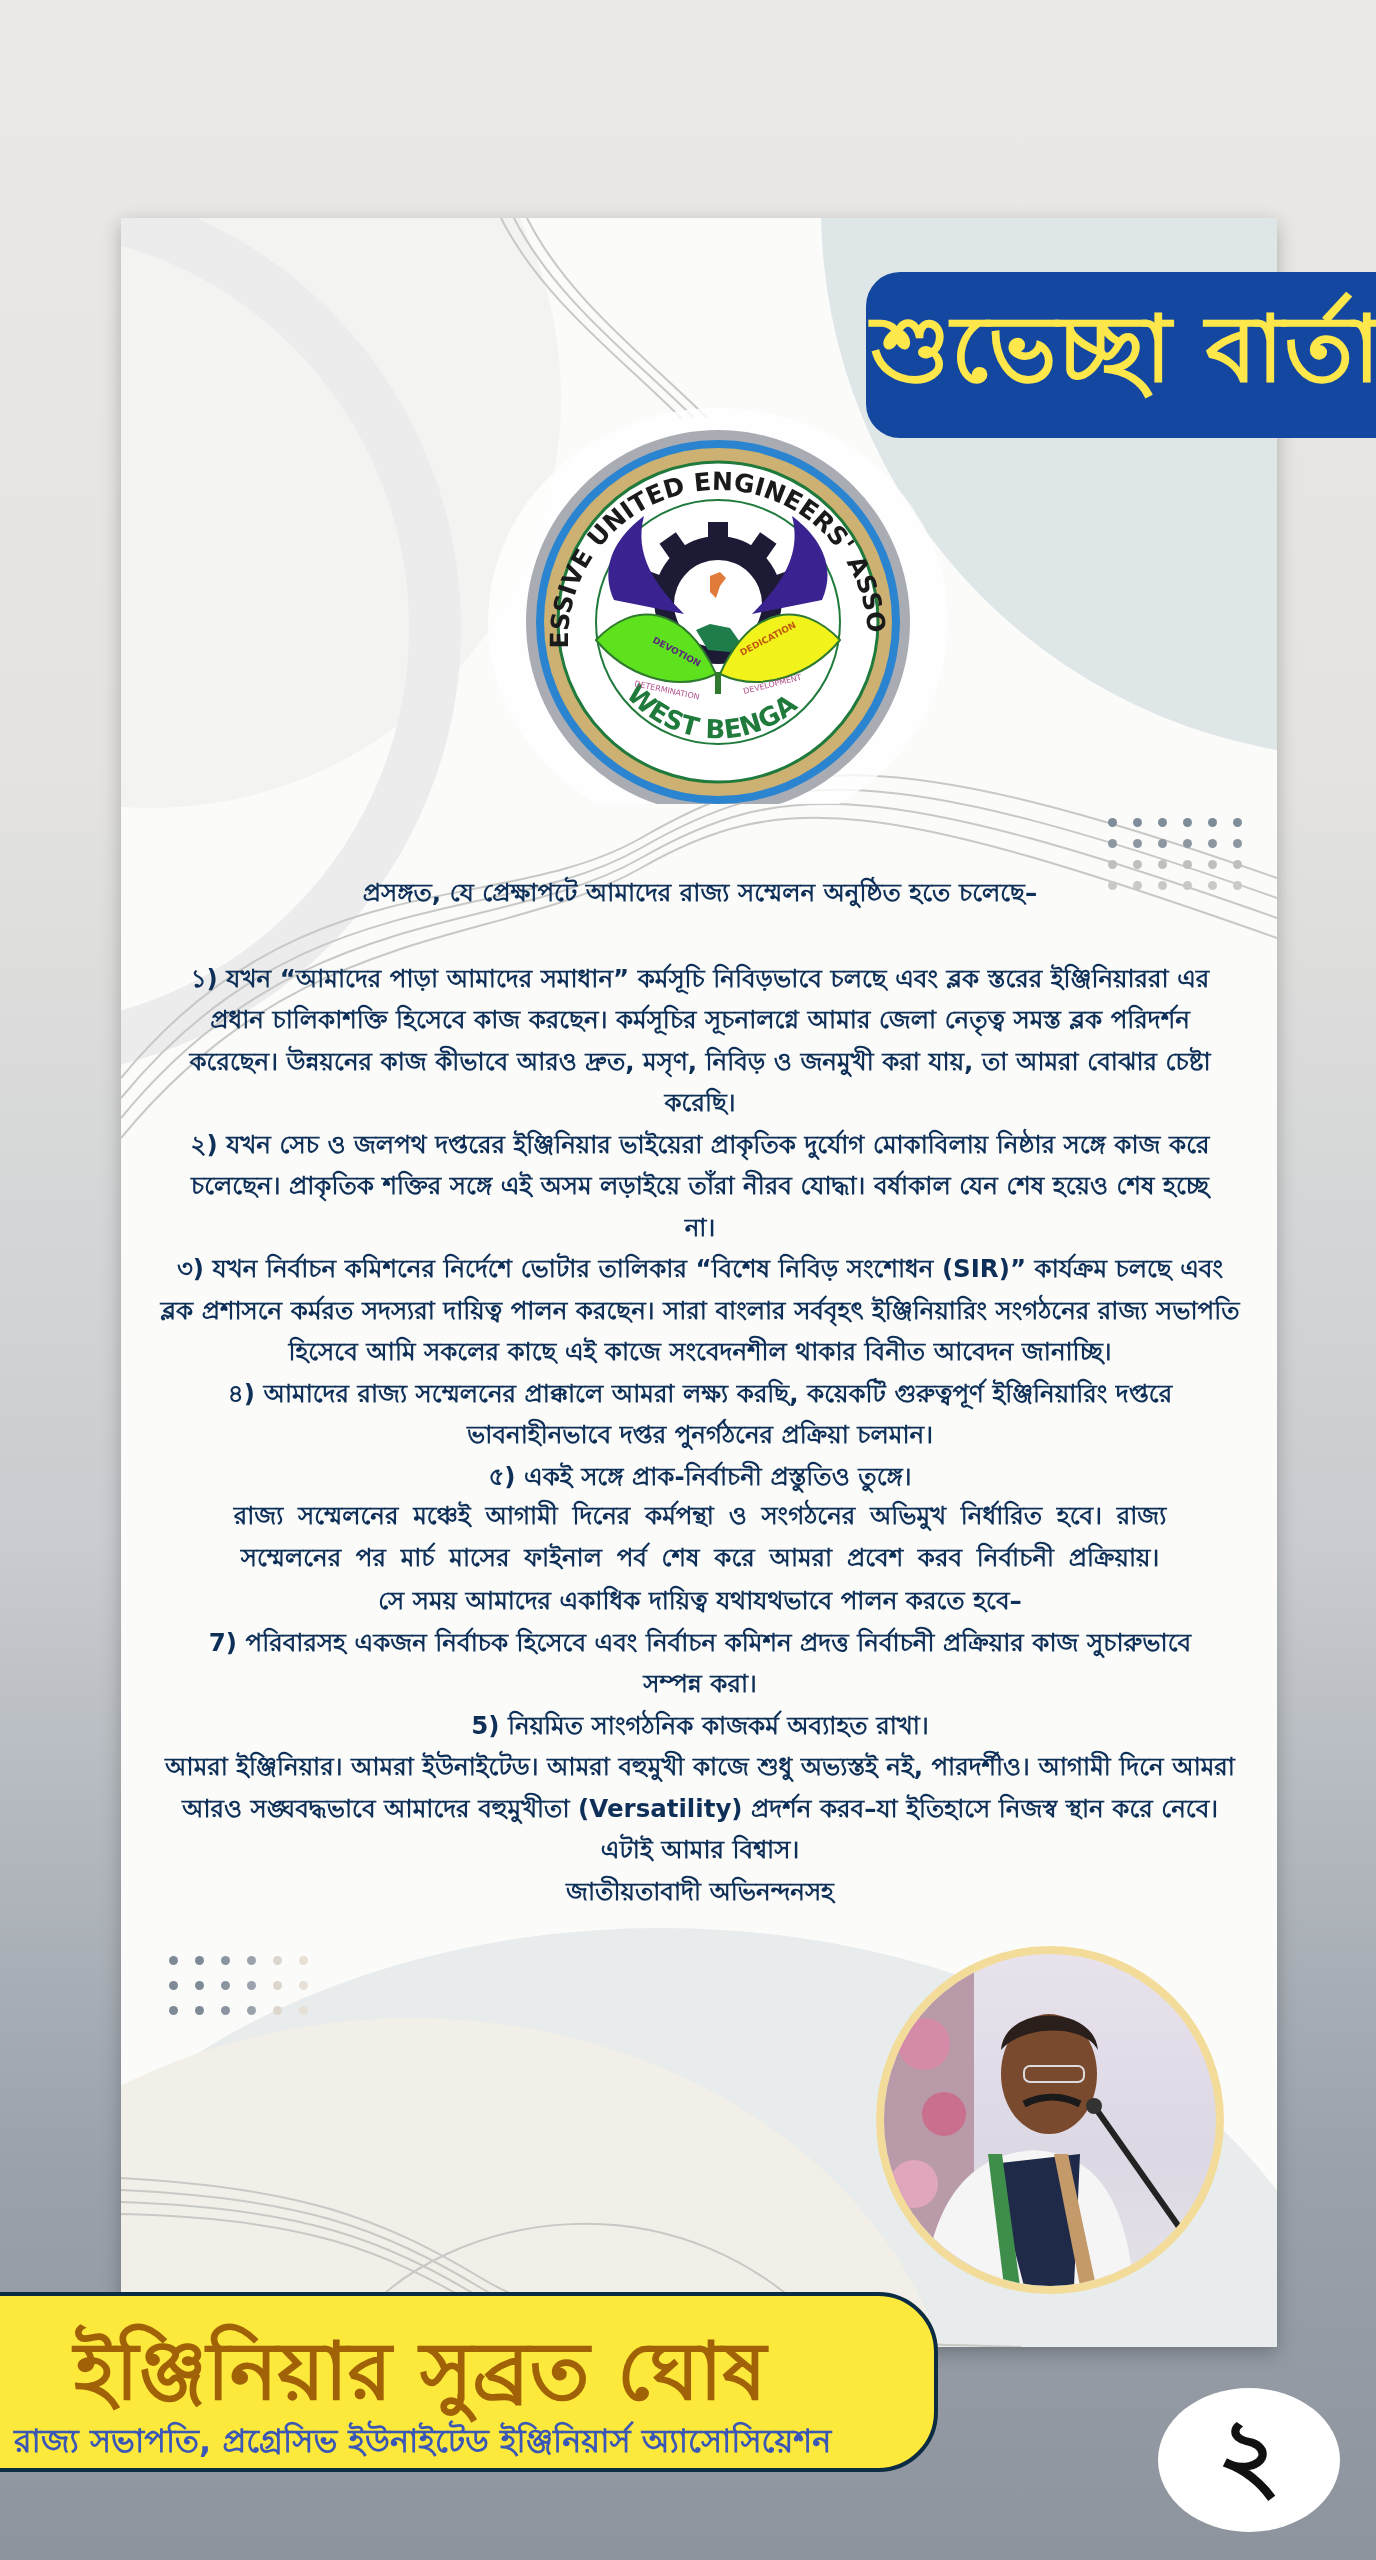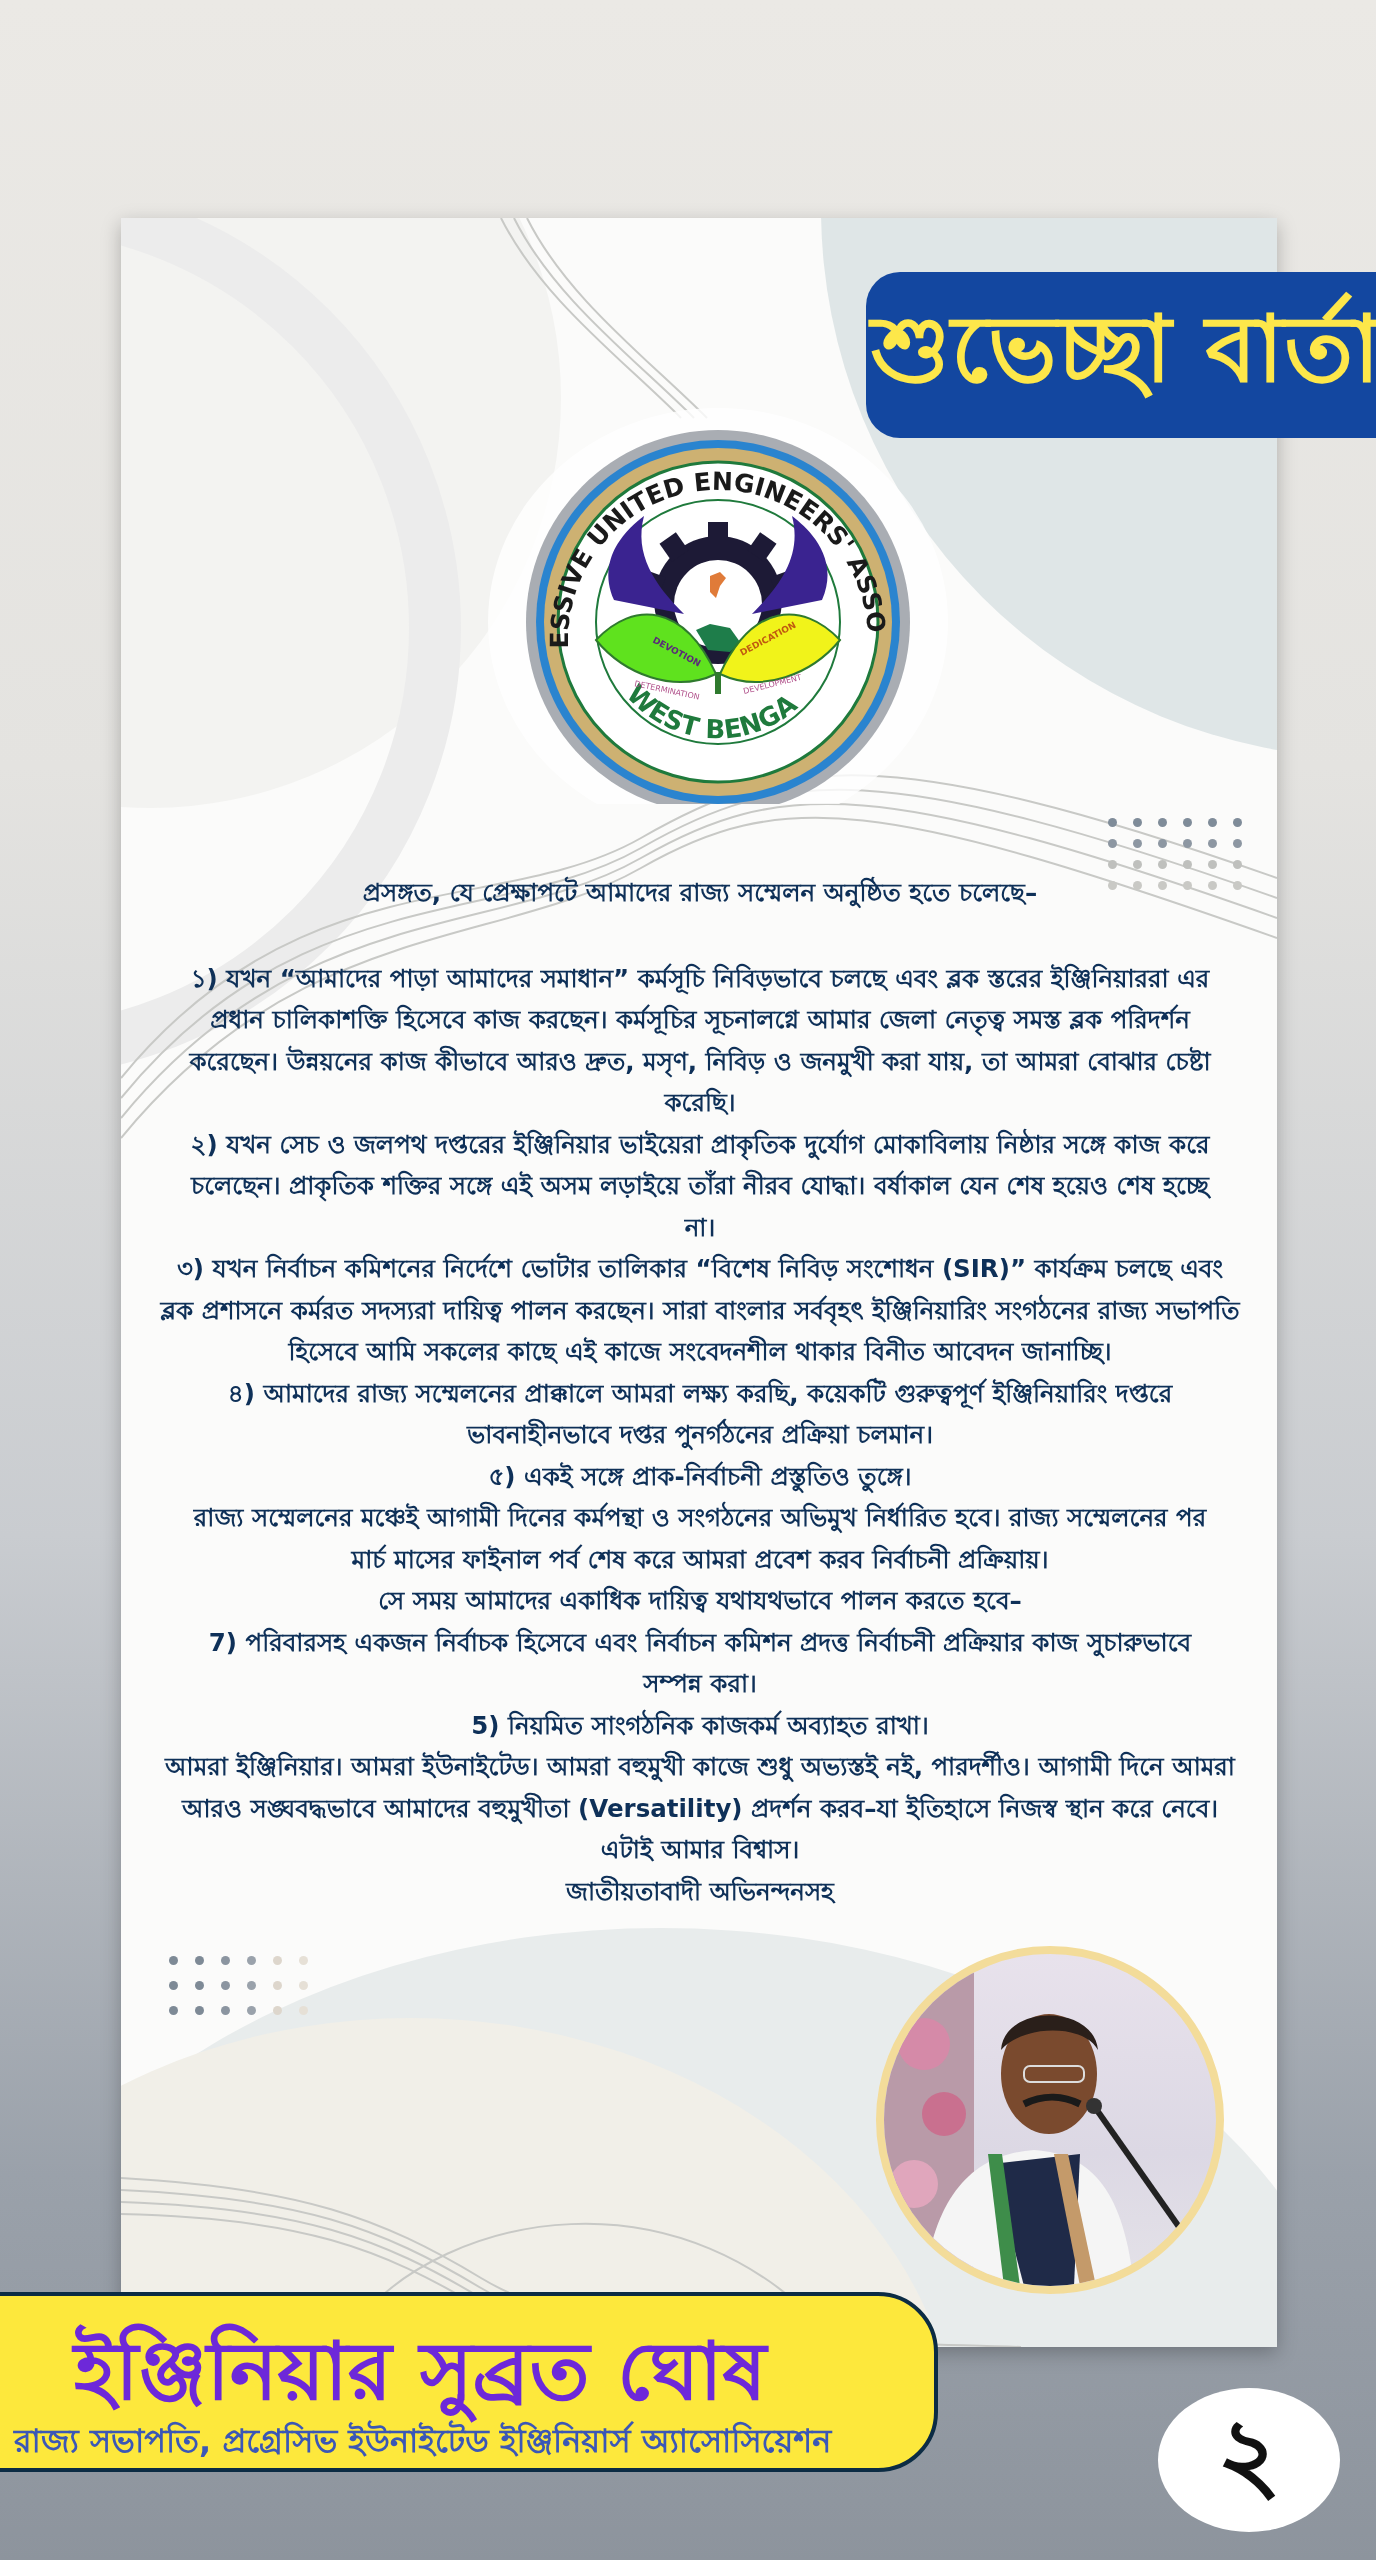--- a/index.html
+++ b/index.html
@@ -17,21 +17,21 @@
   .dots{position:absolute;display:grid;gap:0;}
   .dot{width:9px;height:9px;border-radius:50%;}
   .body-text{position:absolute;left:160px;top:872px;width:1080px;text-align:center;
     color:#0e3058;font-family:"DejaVu Sans",sans-serif;font-weight:bold;font-size:24.5px;line-height:41.5px;}
   .body-text p{margin:0;}
   .photo{position:absolute;left:876px;top:1946px;width:348px;height:348px;border-radius:50%;
     border:8px solid #f3dc9a;box-sizing:border-box;overflow:hidden;
     background:linear-gradient(180deg,#e8e2ec 0%,#dcd8e4 60%,#e4e2e8 100%);}
   .namebar{position:absolute;left:-10px;top:2292px;width:948px;height:180px;background:#fde83c;
     border:4px solid #0c2c44;border-radius:0 60px 60px 0;box-sizing:border-box;}
-  .name{position:absolute;left:80px;top:14px;font-size:80px;font-weight:bold;color:#6d28d9;
+  .name{position:absolute;left:80px;top:14px;font-size:80px;font-weight:bold;color:#a16207;
     font-family:"DejaVu Serif",serif;white-space:nowrap;}
   .subtitle{position:absolute;left:20px;top:120px;font-size:32px;font-weight:bold;color:#3b57b6;white-space:nowrap;}
   .pagenum{position:absolute;left:1158px;top:2388px;width:182px;height:144px;border-radius:50%;background:#fff;
     display:flex;align-items:center;justify-content:center;font-size:100px;font-weight:bold;color:#111;}
 </style>
 </head>
 <body>
 
 <div class="card">
 
@@ -154,21 +154,21 @@
   <text x="260" y="290" font-family="DejaVu Sans, sans-serif" font-size="8" fill="#b0508a" transform="rotate(-14 260 290)">DEVELOPMENT</text>
 </svg>
 
 <div class="body-text">
   <p>প্রসঙ্গত, যে প্রেক্ষাপটে আমাদের রাজ্য সম্মেলন অনুষ্ঠিত হতে চলেছে–</p>
   <p style="padding:0 4px;margin-top:44px;">১) যখন “আমাদের পাড়া আমাদের সমাধান” কর্মসূচি নিবিড়ভাবে চলছে এবং ব্লক স্তরের ইঞ্জিনিয়াররা এর প্রধান চালিকাশক্তি হিসেবে কাজ করছেন। কর্মসূচির সূচনালগ্নে আমার জেলা নেতৃত্ব সমস্ত ব্লক পরিদর্শন করেছেন। উন্নয়নের কাজ কীভাবে আরও দ্রুত, মসৃণ, নিবিড় ও জনমুখী করা যায়, তা আমরা বোঝার চেষ্টা করেছি।</p>
   <p style="padding:0 18px;">২) যখন সেচ ও জলপথ দপ্তরের ইঞ্জিনিয়ার ভাইয়েরা প্রাকৃতিক দুর্যোগ মোকাবিলায় নিষ্ঠার সঙ্গে কাজ করে চলেছেন। প্রাকৃতিক শক্তির সঙ্গে এই অসম লড়াইয়ে তাঁরা নীরব যোদ্ধা। বর্ষাকাল যেন শেষ হয়েও শেষ হচ্ছে না।</p>
   <p>৩) যখন নির্বাচন কমিশনের নির্দেশে ভোটার তালিকার “বিশেষ নিবিড় সংশোধন (SIR)” কার্যক্রম চলছে এবং ব্লক প্রশাসনে কর্মরত সদস্যরা দায়িত্ব পালন করছেন। সারা বাংলার সর্ববৃহৎ ইঞ্জিনিয়ারিং সংগঠনের রাজ্য সভাপতি হিসেবে আমি সকলের কাছে এই কাজে সংবেদনশীল থাকার বিনীত আবেদন জানাচ্ছি।</p>
   <p>৪) আমাদের রাজ্য সম্মেলনের প্রাক্কালে আমরা লক্ষ্য করছি, কয়েকটি গুরুত্বপূর্ণ ইঞ্জিনিয়ারিং দপ্তরে ভাবনাহীনভাবে দপ্তর পুনর্গঠনের প্রক্রিয়া চলমান।</p>
   <p>৫) একই সঙ্গে প্রাক-নির্বাচনী প্রস্তুতিও তুঙ্গে।</p>
-  <p style="padding:0 30px;">রাজ্য সম্মেলনের মঞ্চেই আগামী দিনের কর্মপন্থা ও সংগঠনের অভিমুখ নির্ধারিত হবে। রাজ্য সম্মেলনের পর মার্চ মাসের ফাইনাল পর্ব শেষ করে আমরা প্রবেশ করব নির্বাচনী প্রক্রিয়ায়।</p>
+  <p style="padding:0 30px;font-family:Liberation Mono, monospace;">রাজ্য সম্মেলনের মঞ্চেই আগামী দিনের কর্মপন্থা ও সংগঠনের অভিমুখ নির্ধারিত হবে। রাজ্য সম্মেলনের পর মার্চ মাসের ফাইনাল পর্ব শেষ করে আমরা প্রবেশ করব নির্বাচনী প্রক্রিয়ায়।</p>
   <p>সে সময় আমাদের একাধিক দায়িত্ব যথাযথভাবে পালন করতে হবে–</p>
   <p style="padding:0 40px;">7) পরিবারসহ একজন নির্বাচক হিসেবে এবং নির্বাচন কমিশন প্রদত্ত নির্বাচনী প্রক্রিয়ার কাজ সুচারুভাবে সম্পন্ন করা।</p>
   <p>5) নিয়মিত সাংগঠনিক কাজকর্ম অব্যাহত রাখা।</p>
   <p>আমরা ইঞ্জিনিয়ার। আমরা ইউনাইটেড। আমরা বহুমুখী কাজে শুধু অভ্যস্তই নই, পারদর্শীও। আগামী দিনে আমরা আরও সঙ্ঘবদ্ধভাবে আমাদের বহুমুখীতা (Versatility) প্রদর্শন করব–যা ইতিহাসে নিজস্ব স্থান করে নেবে। এটাই আমার বিশ্বাস।</p>
   <p>জাতীয়তাবাদী অভিনন্দনসহ</p>
 </div>
 
 <div class="photo">
   <svg width="332" height="332" viewBox="0 0 332 332">
     <rect x="0" y="0" width="90" height="332" fill="#b99aa8"></rect>

